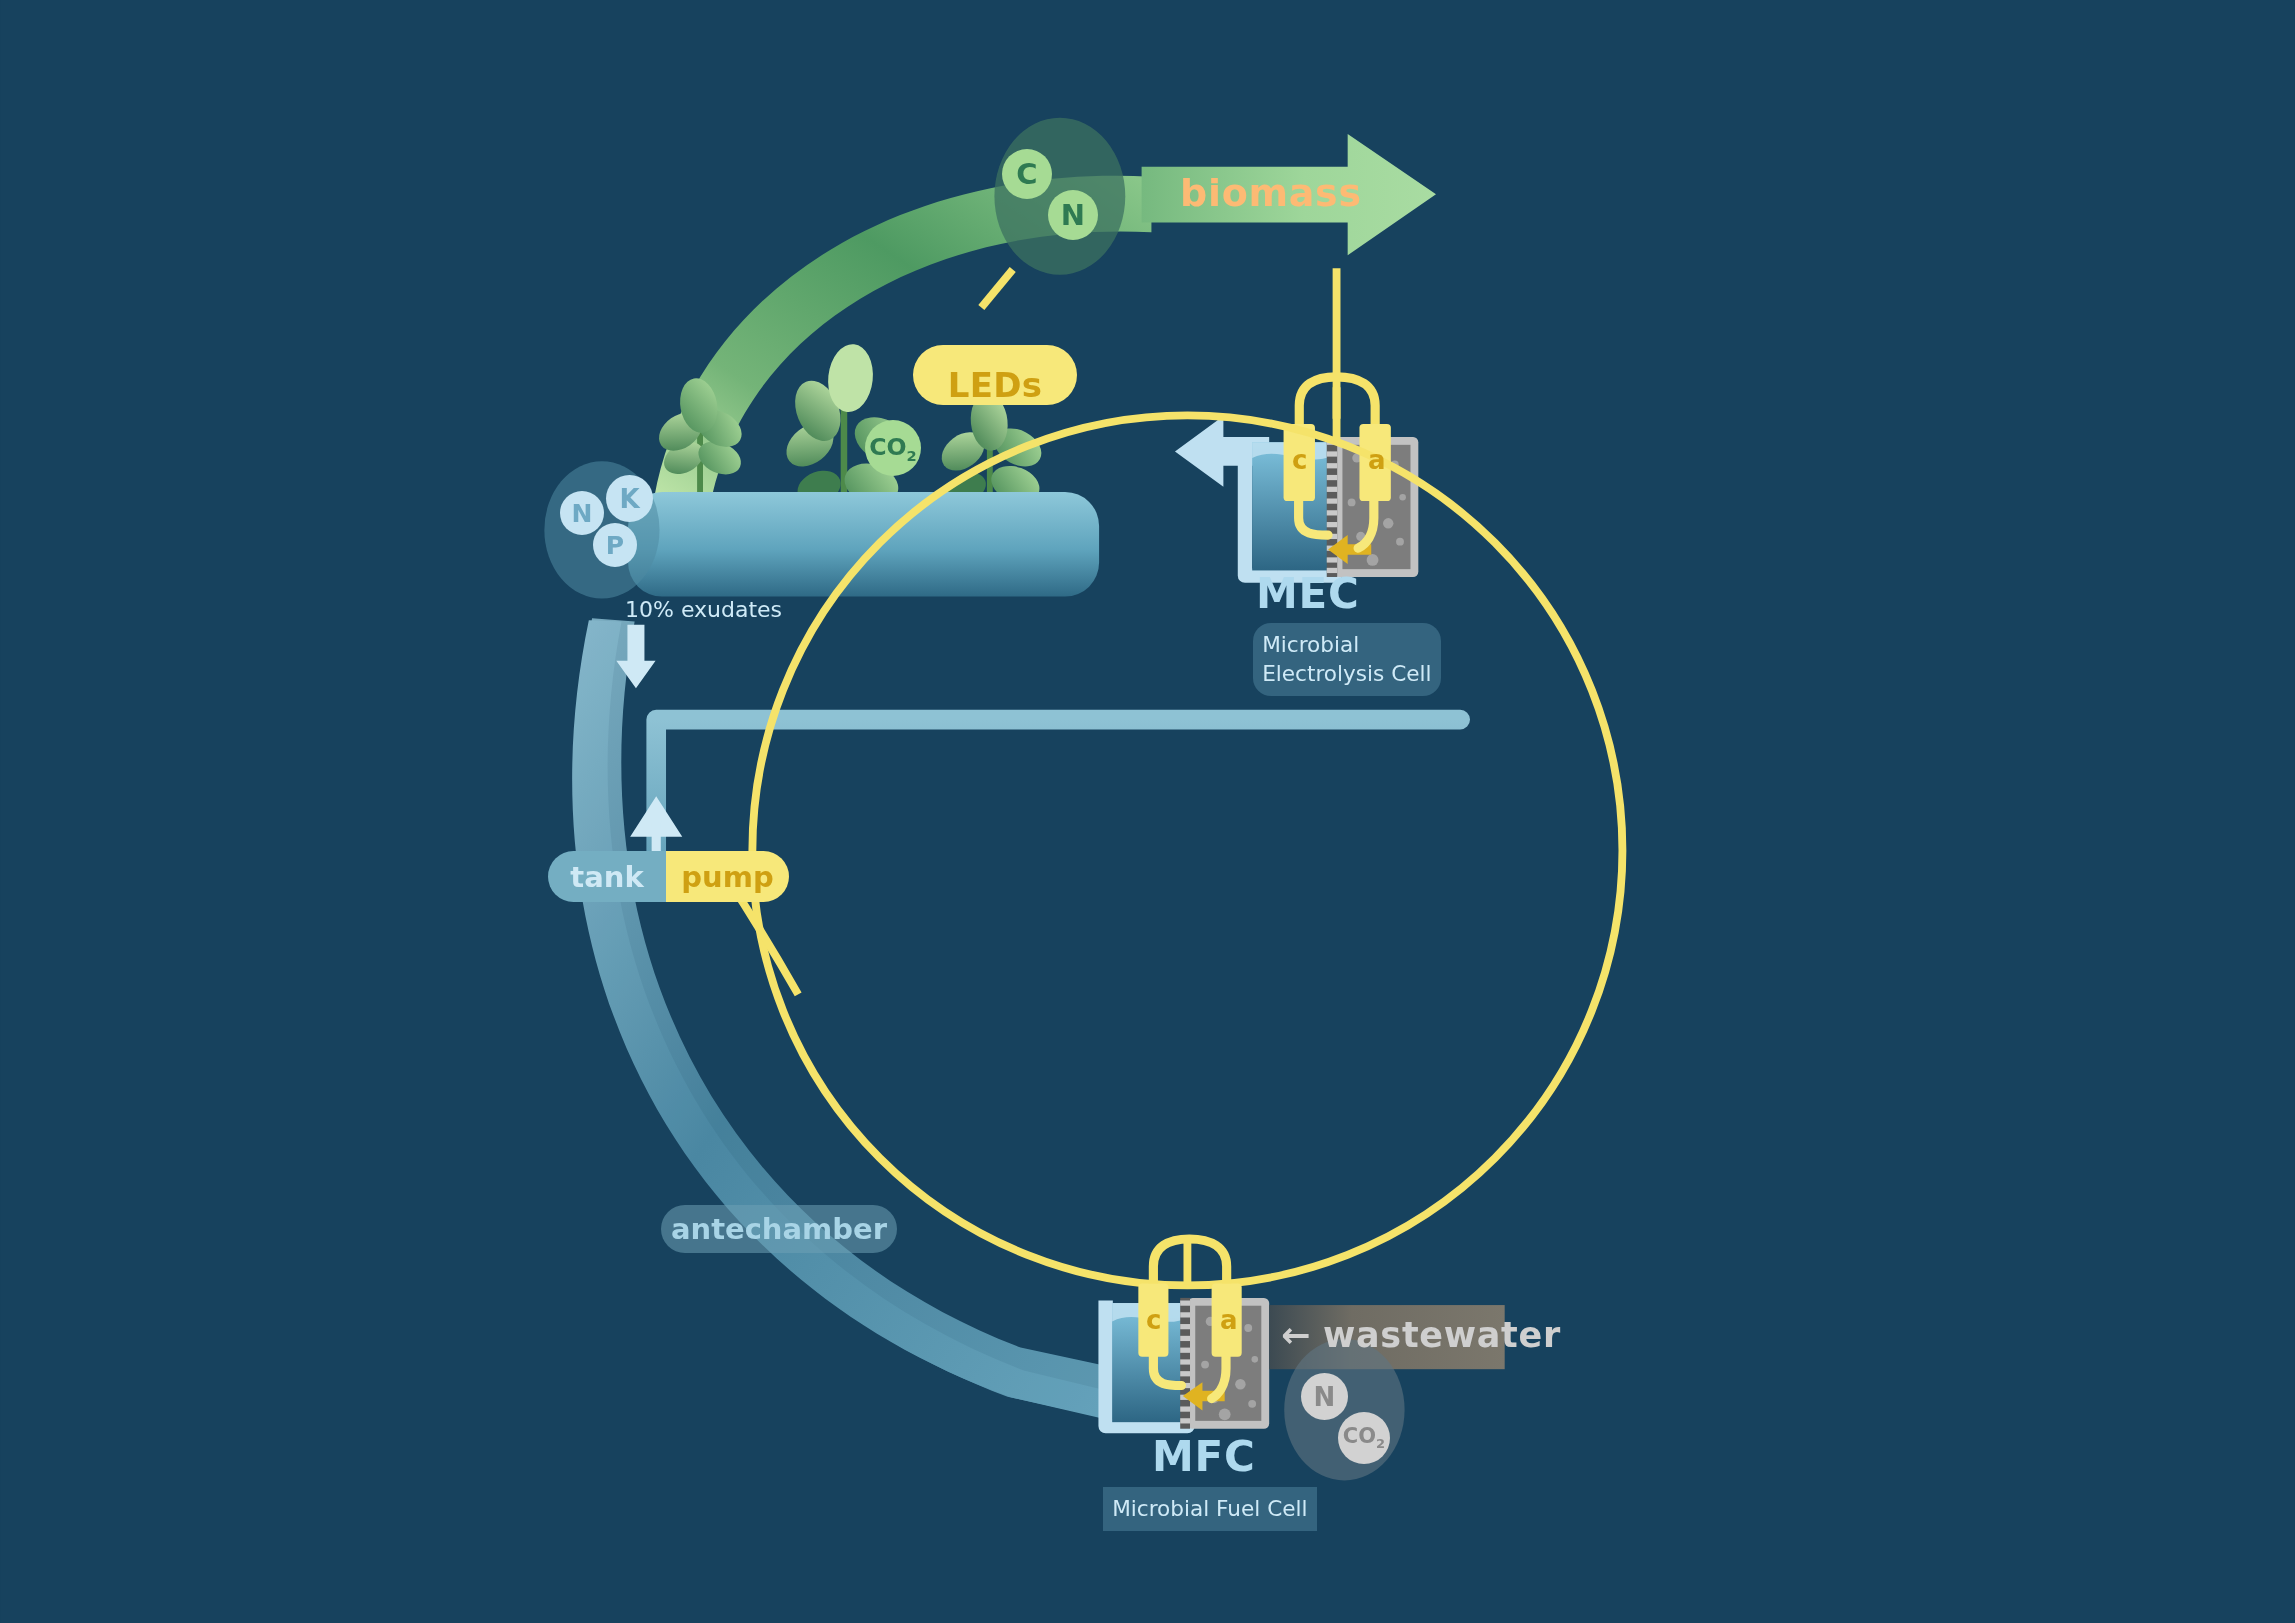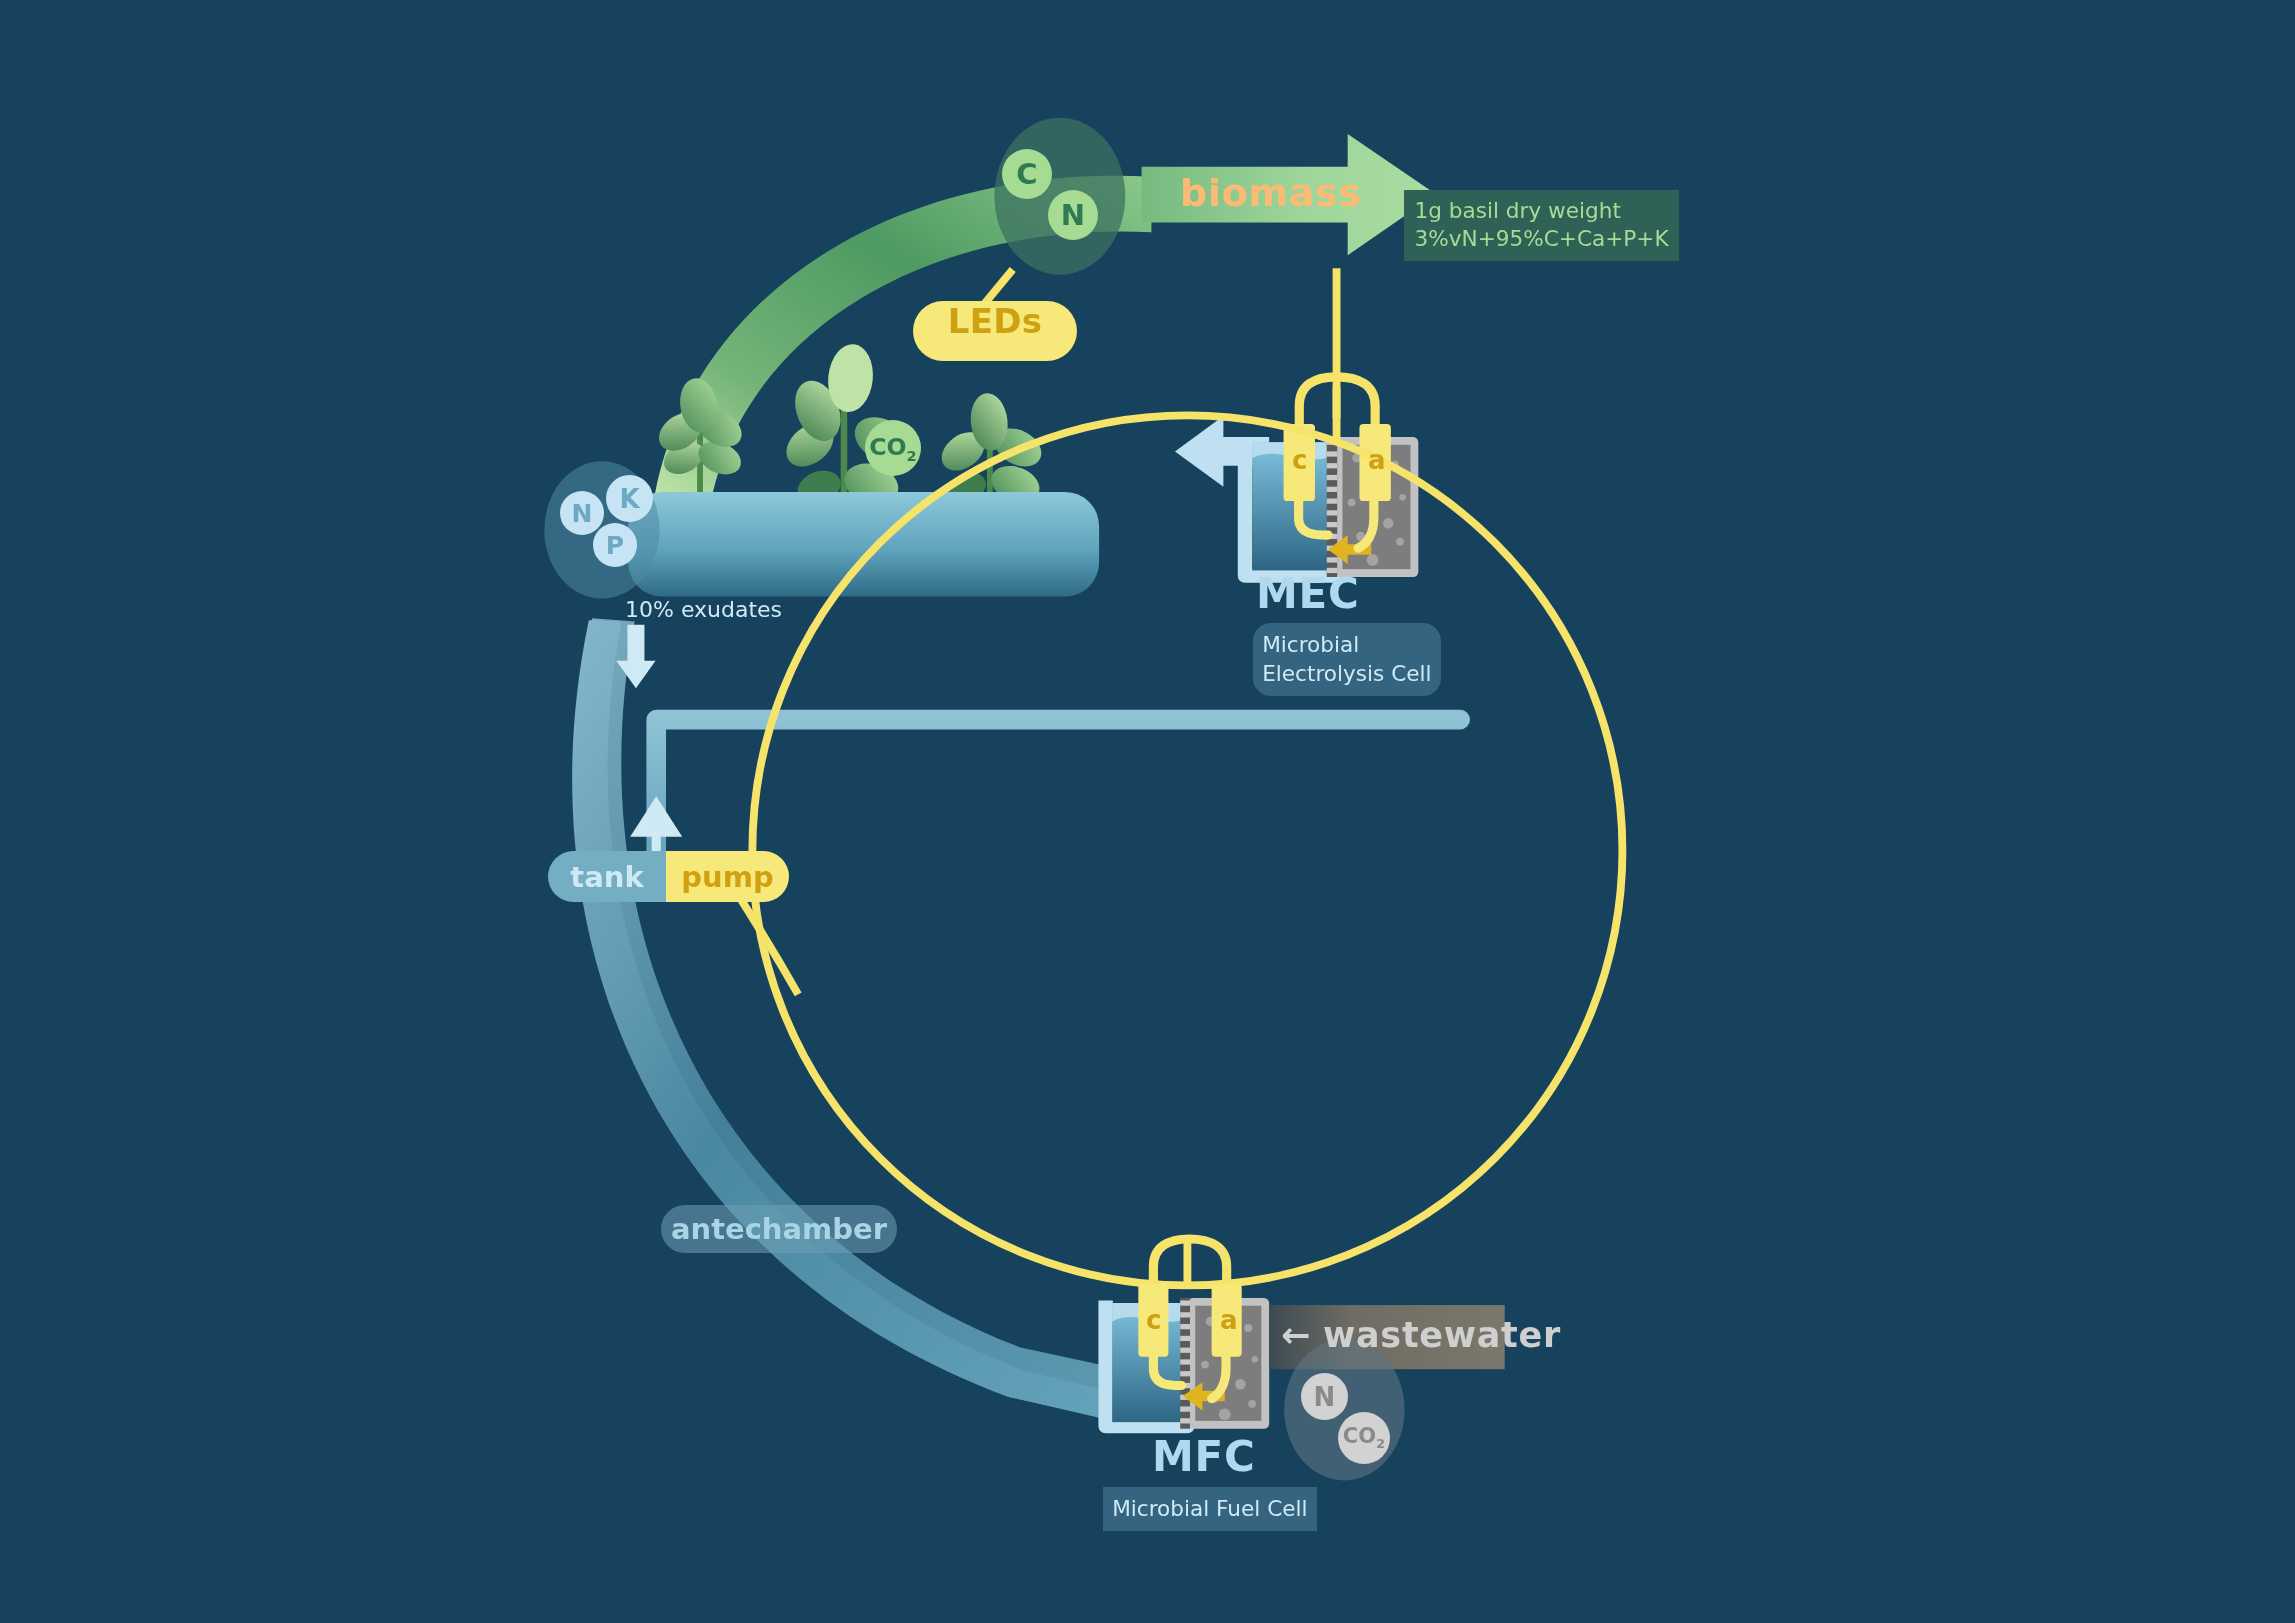--- a/index.html
+++ b/index.html
@@ -4,22 +4,22 @@
 <style>
   html,body{margin:0;padding:0;background:#17425e;}
   #stage{
     position:relative;width:2295px;height:1623px;
     background:#17425e;overflow:hidden;
     font-family:"DejaVu Sans", sans-serif;
   }
   #art{position:absolute;inset:0;width:2295px;height:1623px;}
 
   .pill{
-    position:absolute;display:flex;align-items:flex-start;justify-content:center;
-    border-radius:654px;font-weight:bold;letter-spacing:0.3px;
+    position:absolute;display:flex;align-items:flex-end;justify-content:center;
+    border-radius:654px;font-weight:bold;letter-spacing:0.3px;margin-top:44px;
   }
   .pill-yellow{background:#f7e87a;color:#cfa012;}
   .pill-2line{line-height:1.05;text-align:center;flex-direction:column;}
 
   .tankpump{position:absolute;display:flex;height:51px;border-radius:654px;overflow:hidden;}
   .tankpump .seg{display:flex;align-items:center;justify-content:center;font-weight:bold;font-size:29px;}
   .seg-tank{background:#74aec2;color:#cfe9f5;width:118px;}
   .seg-pump{background:#f7e87a;color:#cfa012;width:123px;}
 
   .antecham{
@@ -294,24 +294,20 @@
     <g>
       <rect x="1940" y="1995" width="360" height="98" fill="url(#gWaste)"></rect>
     </g>
     <g>
       <ellipse cx="2055" cy="2155" rx="92" ry="108" fill="#5f7582" opacity="0.6"></ellipse>
     </g>
   </svg>
 
   <div class="biomass-txt" style="left:1180px;top:171px;">biomass</div>
 
-  <div class="basilnote" style="left:1404px;top:190px;">
-    <div>1g basil dry weight</div>
-    <div>3%vN+95%C+Ca+P+K</div>
-  </div>
 
   <div class="bub bub-green" style="left:1002px;top:149px;width:50px;height:50px;font-size:29px;">
     <span>C</span>
   </div>
   <div class="bub bub-green" style="left:1048px;top:190px;width:50px;height:50px;font-size:29px;">
     <span>N</span>
   </div>
 
   <div class="pill pill-yellow" style="left:913px;top:301px;width:164px;height:60px;font-size:34px;">
     <span>LEDs</span>

